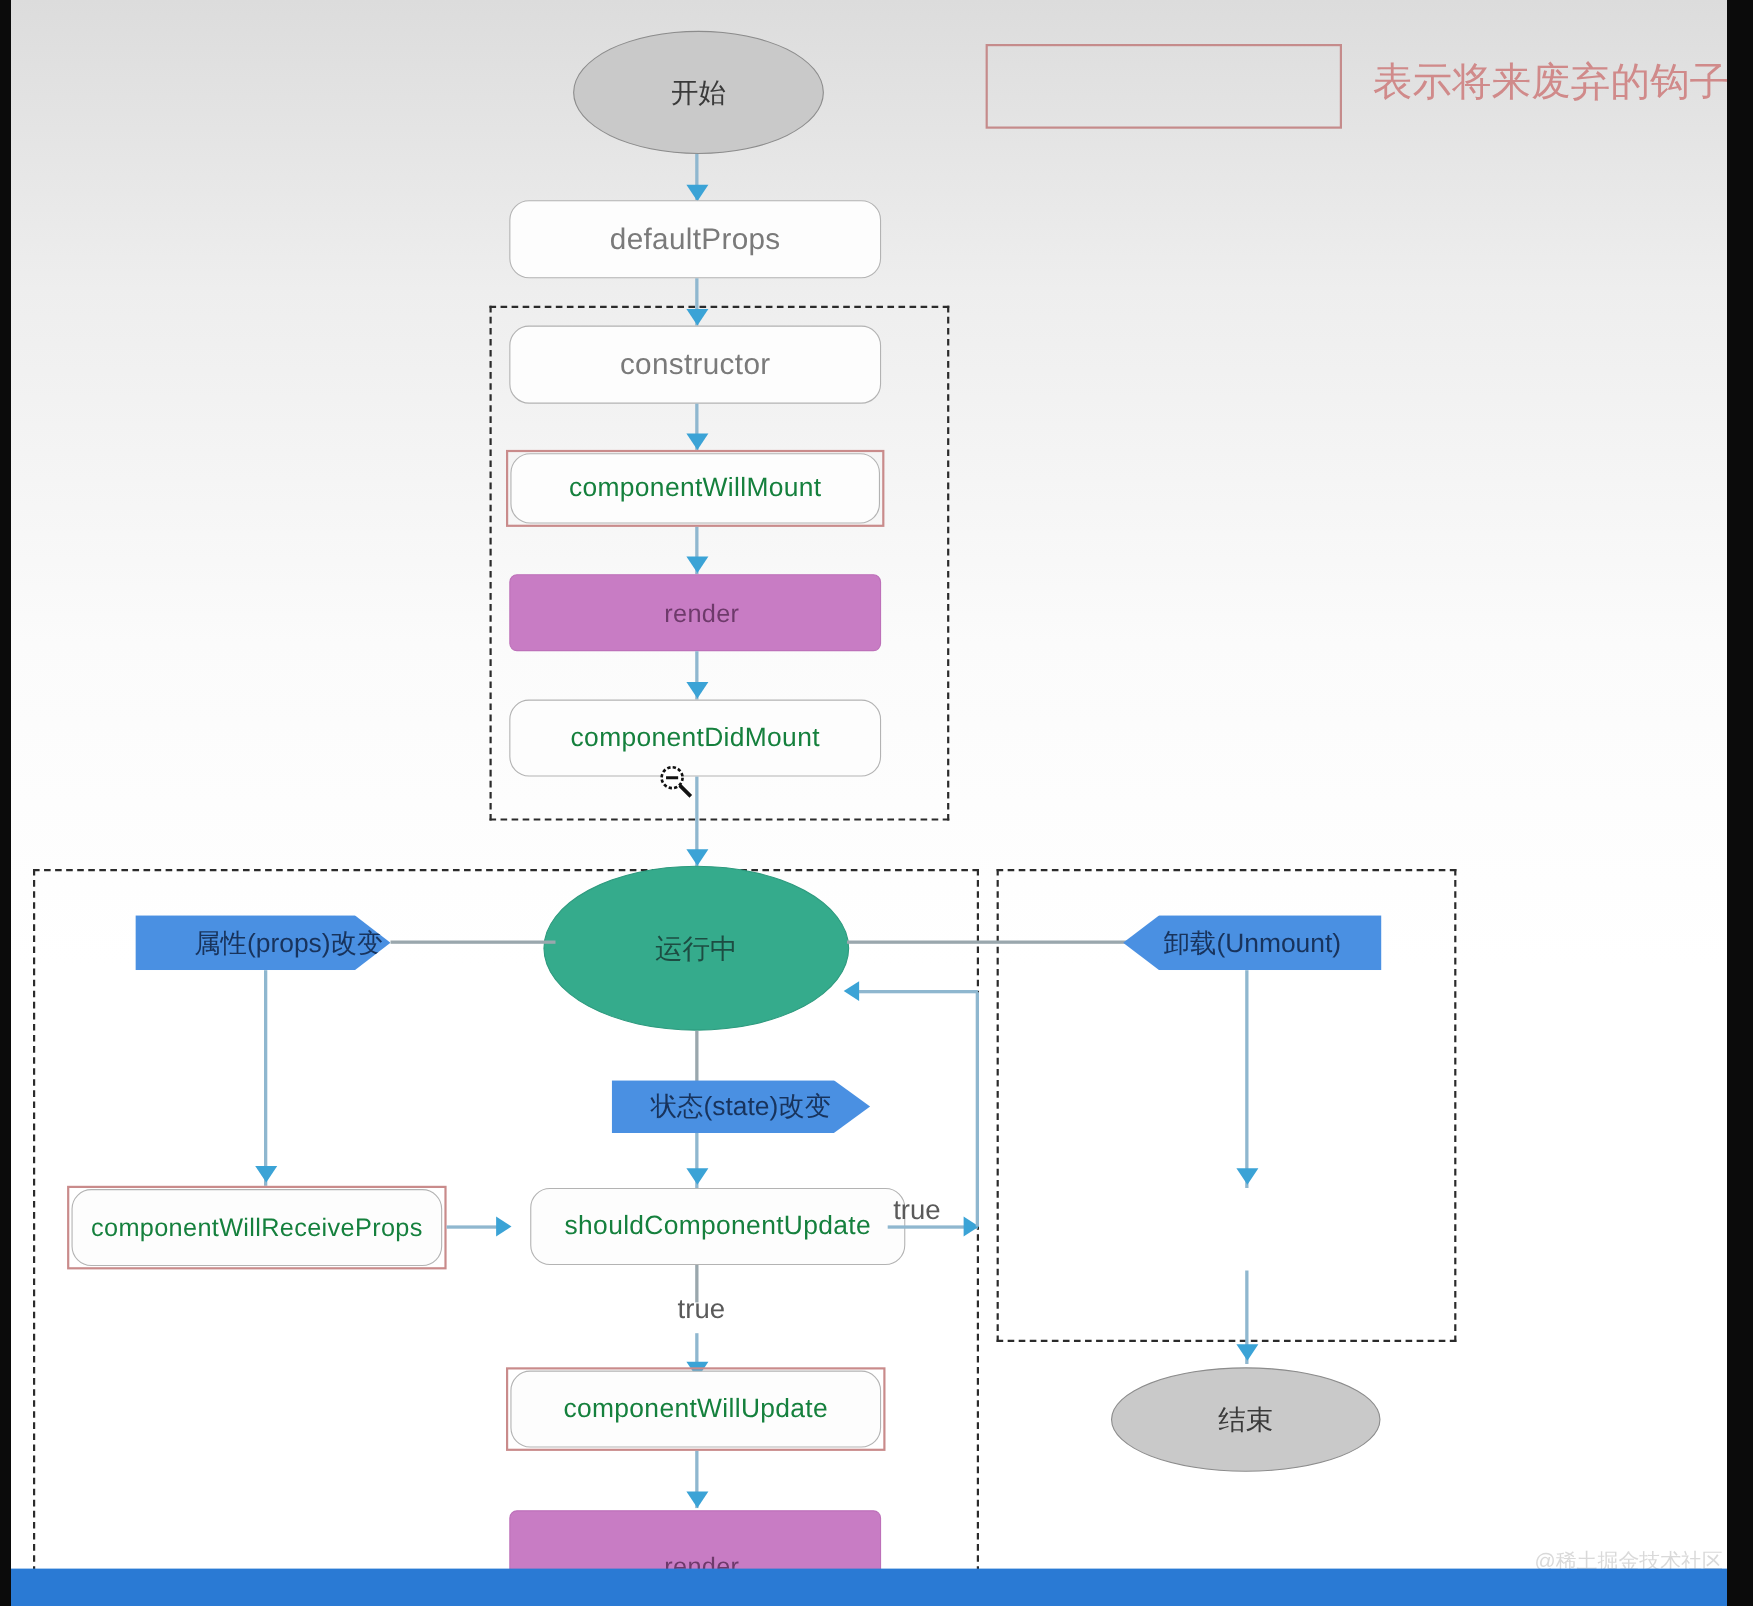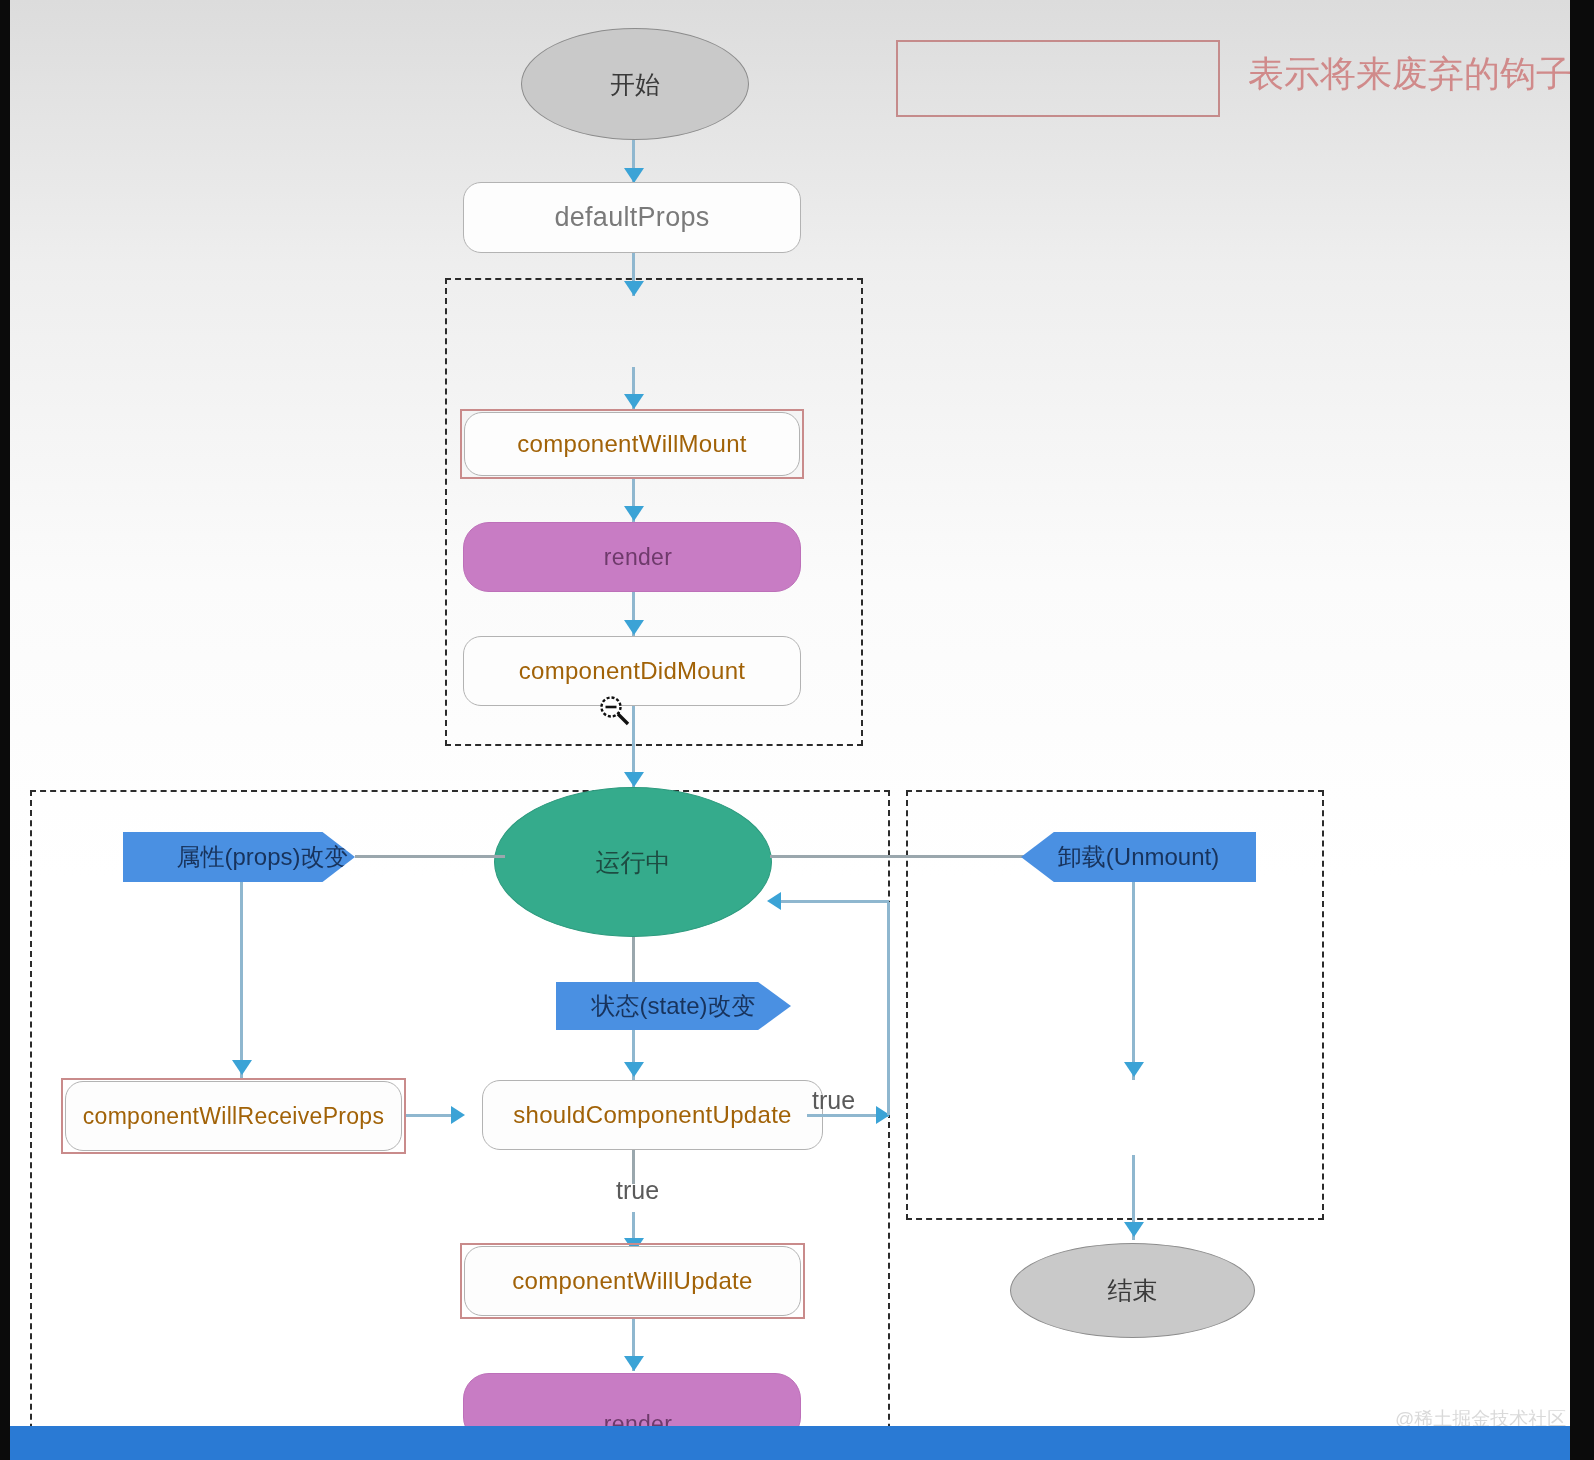--- a/index.html
+++ b/index.html
@@ -41,28 +41,28 @@
 
   .rbox{
     border-radius:18px;
     background:#fdfdfd;
     border:1.6px solid #b3b3b3;
     color:#7a7a7a;
     font-size:27px;
     letter-spacing:.3px;
   }
   .rbox.small{font-size:24px;color:#6b6b6b;}
-  .rbox.dark{color:#a16207;}
+  .rbox.dark{color:#15803d;}
 
   .rbox.render{
     background:#c87cc4;
     border:1px solid #bd70b9;
     color:#6e3a6b;
     font-size:23px;
-    border-radius:26px;
+    border-radius:7px;
     padding-left:12px;
   }
 
   
   .deprecated{
     position:absolute;
     box-sizing:border-box;
     border:2px solid #c98b8b;
     background:transparent;
   }
@@ -152,20 +152,23 @@
     <div class="ln v" style="left:622px;top:140px;height:42px;"></div>
     <div class="arrowhead ah-down" style="left:614px;top:168px;"></div>
 
     <div class="node rbox" style="left:453px;top:182px;width:338px;height:71px;">
       <span>defaultProps</span>
     </div>
 
     <div class="ln v" style="left:622px;top:253px;height:43px;"></div>
     <div class="arrowhead ah-down" style="left:614px;top:281px;"></div>
 
+    <div class="node rbox" style="left:453px;top:296px;width:338px;height:71px;">
+      <span>constructor</span>
+    </div>
 
     <div class="ln v" style="left:622px;top:367px;height:42px;"></div>
     <div class="arrowhead ah-down" style="left:614px;top:394px;"></div>
 
     <div class="deprecated" style="left:450px;top:409px;width:344px;height:70px;"></div>
     <div class="node rbox small dark" style="left:454px;top:412px;width:336px;height:64px;">
       <span>componentWillMount</span>
     </div>
 
     <div class="ln v" style="left:622px;top:479px;height:43px;"></div>

